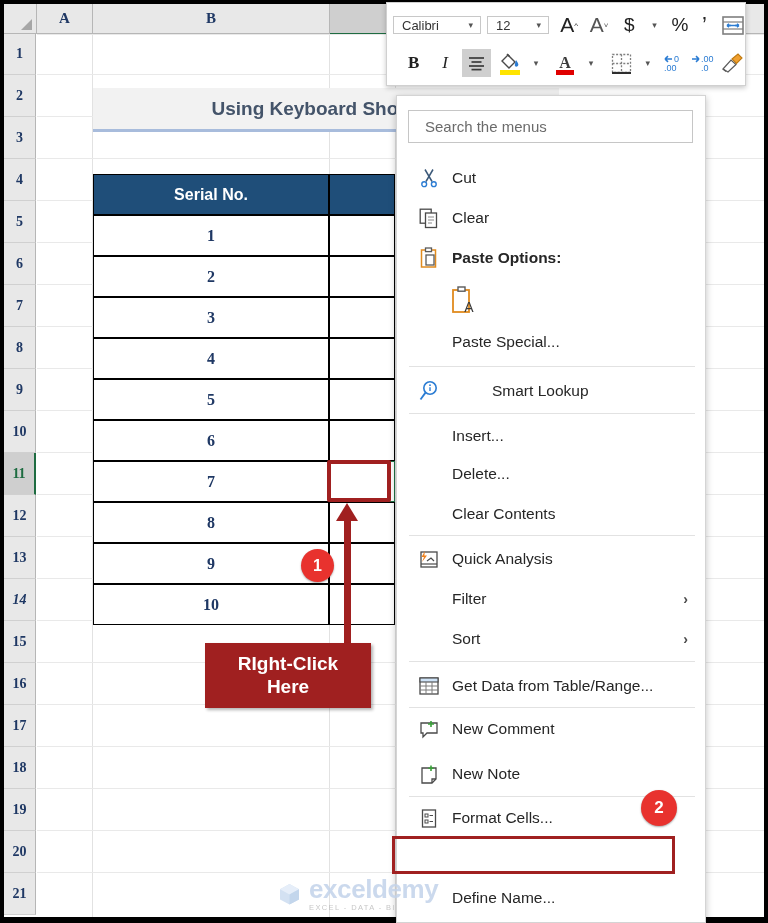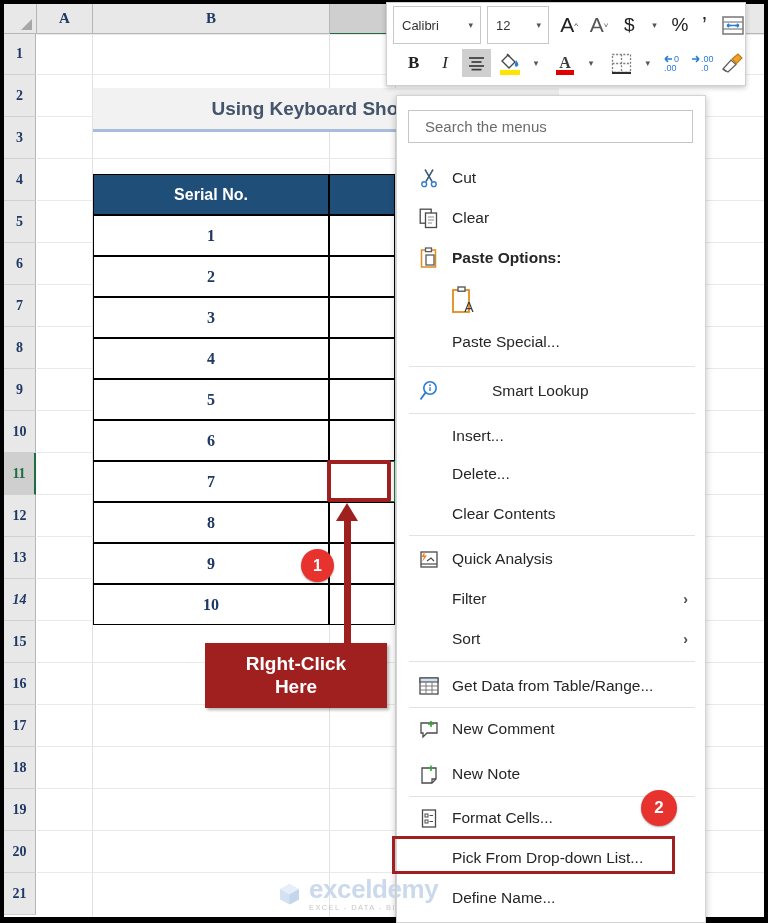--- a/index.html
+++ b/index.html
@@ -110,21 +110,21 @@
   .minibar{
     position:absolute;left:386px;top:2px;width:360px;height:84px;
     background:#fff;border:1px solid #d0d0d0;
     box-shadow:0 2px 5px rgba(0,0,0,.22);
     box-sizing:border-box;
   }
   .mb-row{position:absolute;left:0;height:38px;display:flex;align-items:center;}
   .mb-row.r1{top:3px;}
   .mb-row.r2{top:41px;}
   .mb-ctl{
-    border:1px solid #c8c8c8;height:38px;box-sizing:border-box;
+    border:1px solid #c8c8c8;height:18px;box-sizing:border-box;
     display:flex;align-items:center;background:#fff;margin-left:6px;
   }
   .mb-ctl .txt{font-size:13px;color:#333;padding:0 4px 0 8px;white-space:nowrap;}
   .mb-ctl .cv{font-size:9px;color:#555;padding:0 7px 0 2px;}
   .mb-btn{
     width:30px;height:28px;display:flex;align-items:center;justify-content:center;
     color:#222;font-size:16px;margin-left:2px;position:relative;
   }
   .mb-btn.small{width:20px;font-size:9px;color:#555;}
   .mb-btn.active{background:#cfcfcf;}
@@ -377,21 +377,21 @@
 
   <div class="ann-rect" style="left:327px;top:460px;width:64px;height:42px;"></div>
 
   <div class="ann-arrow-shaft" style="left:344px;top:520px;height:133px;"></div>
   <div class="ann-arrow-head" style="left:336px;top:503px;"></div>
 
   <div class="ann-badge" style="left:301px;top:549px;width:33px;height:33px;">
     <span>1</span>
   </div>
 
-  <div class="ann-label" style="left:205px;top:643px;width:182px;height:65px;">
+  <div class="ann-label" style="left:205px;top:643px;width:166px;height:65px;">
     <span>RIght-Click</span>
     <span>Here</span>
   </div>
 
   <div class="minibar">
     <div class="mb-row r1" style="width:360px;">
       <div class="mb-ctl" style="width:94px;">
         <span class="txt">Calibri</span>
         <span class="cv" style="margin-left:auto;">▾</span>
       </div>
@@ -640,24 +640,20 @@
           <rect x="3.5" y="2" width="13" height="17" fill="#fff" stroke="#4a4a4a" stroke-width="1.3"></rect>
           <rect x="6" y="6" width="3" height="3" fill="none" stroke="#4a4a4a" stroke-width="1"></rect>
           <rect x="6" y="12" width="3" height="3" fill="none" stroke="#4a4a4a" stroke-width="1"></rect>
           <line x1="10.5" y1="7.5" x2="14" y2="7.5" stroke="#4a4a4a" stroke-width="1"></line>
           <line x1="10.5" y1="13.5" x2="14" y2="13.5" stroke="#4a4a4a" stroke-width="1"></line>
         </svg>
       </div>
       <span class="ctx-lbl">Format Cells...</span>
     </div>
 
-    <div class="ctx-item" style="top:742px;">
-      <div class="ctx-ico"></div>
-      <span class="ctx-lbl">Pick From Drop-down List...</span>
-    </div>
 
     <div class="ctx-item" style="top:782px;">
       <div class="ctx-ico"></div>
       <span class="ctx-lbl">Define Name...</span>
     </div>
 
   </div>
 
   <div class="wm">
     <div class="wm-logo">

